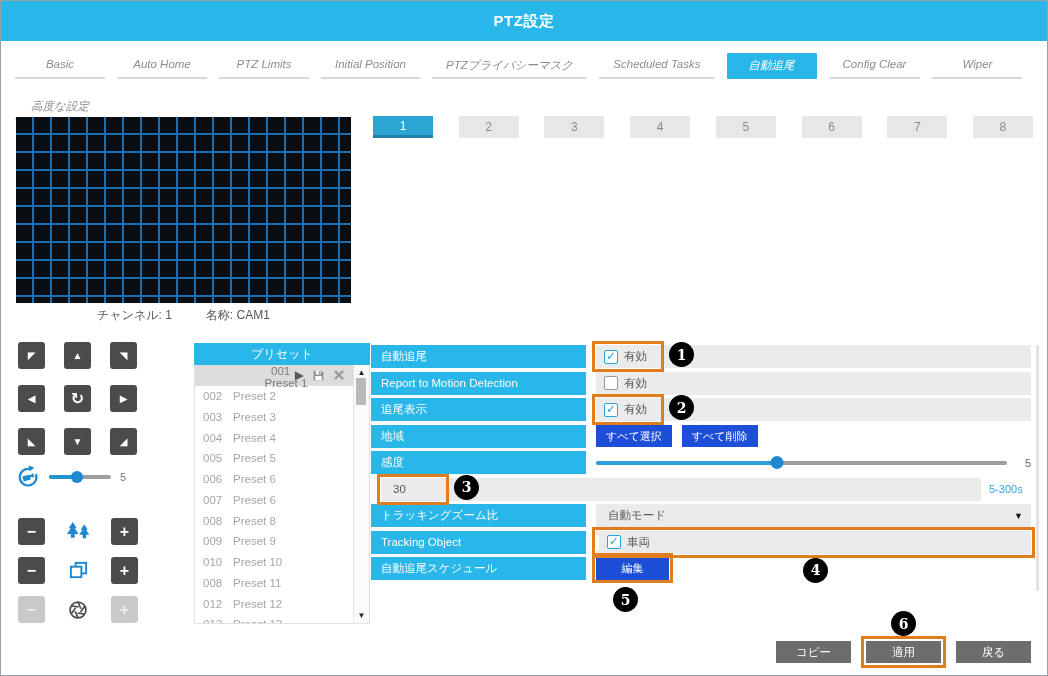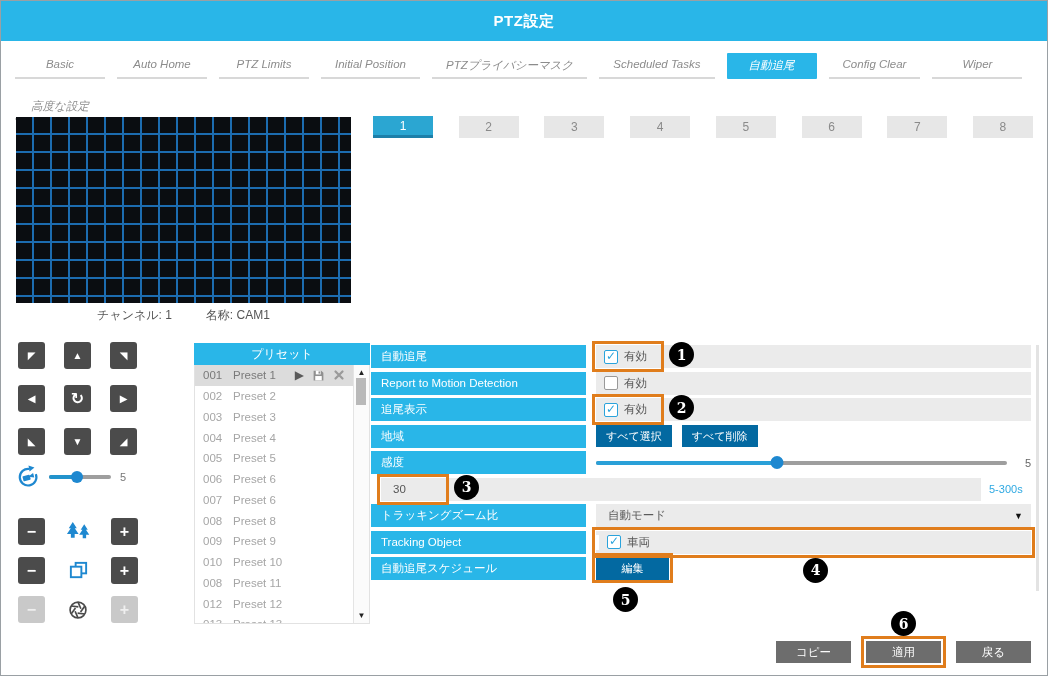--- a/index.html
+++ b/index.html
@@ -42,21 +42,21 @@
   .zfi .pad-btn{width:27px;height:27px;font-size:16px;font-weight:bold;}
   .pad-btn.disabled{background:#c9c9c9;color:#efefef;}
   
   .preset-panel{position:absolute;left:152px;top:342px;width:176px;margin-left:41px;}
   .preset-header{height:22px;background:#29b6e8;color:#fff;font-size:12px;display:flex;align-items:center;
     justify-content:center;}
   .preset-list{position:relative;height:259px;background:#fff;border:1px solid #e2e2e2;border-top:none;
     overflow:hidden;box-sizing:border-box;}
   .preset-row{height:20.75px;display:flex;align-items:center;padding-left:8px;font-size:11.5px;color:#a6a6a6;}
   .preset-row .num{width:30px;}
-  .preset-row.selected{background:#dcdcdc;color:#7a7a7a;}
+  .preset-row.selected{background:#dcdcdc;color:#7a7a7a;flex-direction:column;}
   .preset-actions{position:absolute;right:24px;top:0;height:20.75px;display:flex;gap:8px;align-items:center;}
   .play-glyph{color:#5a5a5a;font-size:12px;}
   .preset-scrollbar{position:absolute;right:0;top:0;bottom:0;width:15px;background:#fbfbfb;
     border-left:1px solid #e4e4e4;}
   .sb-arrow{position:absolute;left:0;width:15px;font-size:8px;color:#222;text-align:center;}
   .sb-thumb{position:absolute;left:2px;top:13px;width:10px;height:27px;background:#b9b9b9;}
   
   .settings{position:absolute;left:370px;top:344px;width:660px;}
   .srow{display:flex;height:23px;margin-bottom:3.5px;}
   .slabel{width:215px;background:#29b6e8;color:#fff;font-size:11.5px;line-height:23px;padding-left:10px;
@@ -65,21 +65,21 @@
   .gray{background:#ebebeb;}
   .cb{width:14px;height:14px;border:1px solid #999;background:#fff;border-radius:2px;margin-left:8px;
     position:relative;box-sizing:border-box;flex:none;}
   .cb.checked{border-color:#2aa3dc;}
   .cb.checked::after{content:"✓";position:absolute;left:1px;top:-2px;font-size:12px;font-weight:bold;color:#2aa3dc;}
   .cb-label{font-size:11.5px;color:#555;margin-left:6px;}
   .oframe{position:absolute;border:3px solid #e07d1c;pointer-events:none;z-index:5;}
   .badge{position:absolute;width:25px;height:25px;border-radius:50%;background:#000;color:#fff;font-size:14px;
     font-weight:bold;display:flex;align-items:center;justify-content:center;z-index:6;
     font-family:"DejaVu Serif",serif;}
-  .gbtn{height:22px;min-width:75px;padding:0 10px;background:#0369a1;color:#fff;font-size:11px;display:flex;
+  .gbtn{height:22px;min-width:75px;padding:0 10px;background:#1d4ed8;color:#fff;font-size:11px;display:flex;
     align-items:center;justify-content:center;box-sizing:border-box;border:none;}
   .sens-track{flex:1;height:4px;background:#9e9e9e;border-radius:2px;position:relative;margin-right:14px;}
   .sens-fill{position:absolute;left:0;top:0;height:4px;background:#2aa0d8;border-radius:2px;}
   .sens-thumb{position:absolute;top:-4.5px;width:13px;height:13px;border-radius:50%;background:#1e88d0;
     transform:translateX(-50%);}
   .sens-value{font-size:11px;color:#666;width:10px;text-align:right;}
   .num-input{flex:1;height:23px;background:#ebebeb;font-size:11.5px;color:#555;display:flex;align-items:center;
     padding-left:12px;box-sizing:border-box;}
   .range-hint{width:42px;font-size:11px;color:#2fa9e2;margin-left:8px;}
   .select{flex:1;height:23px;background:#ebebeb;display:flex;align-items:center;justify-content:space-between;

